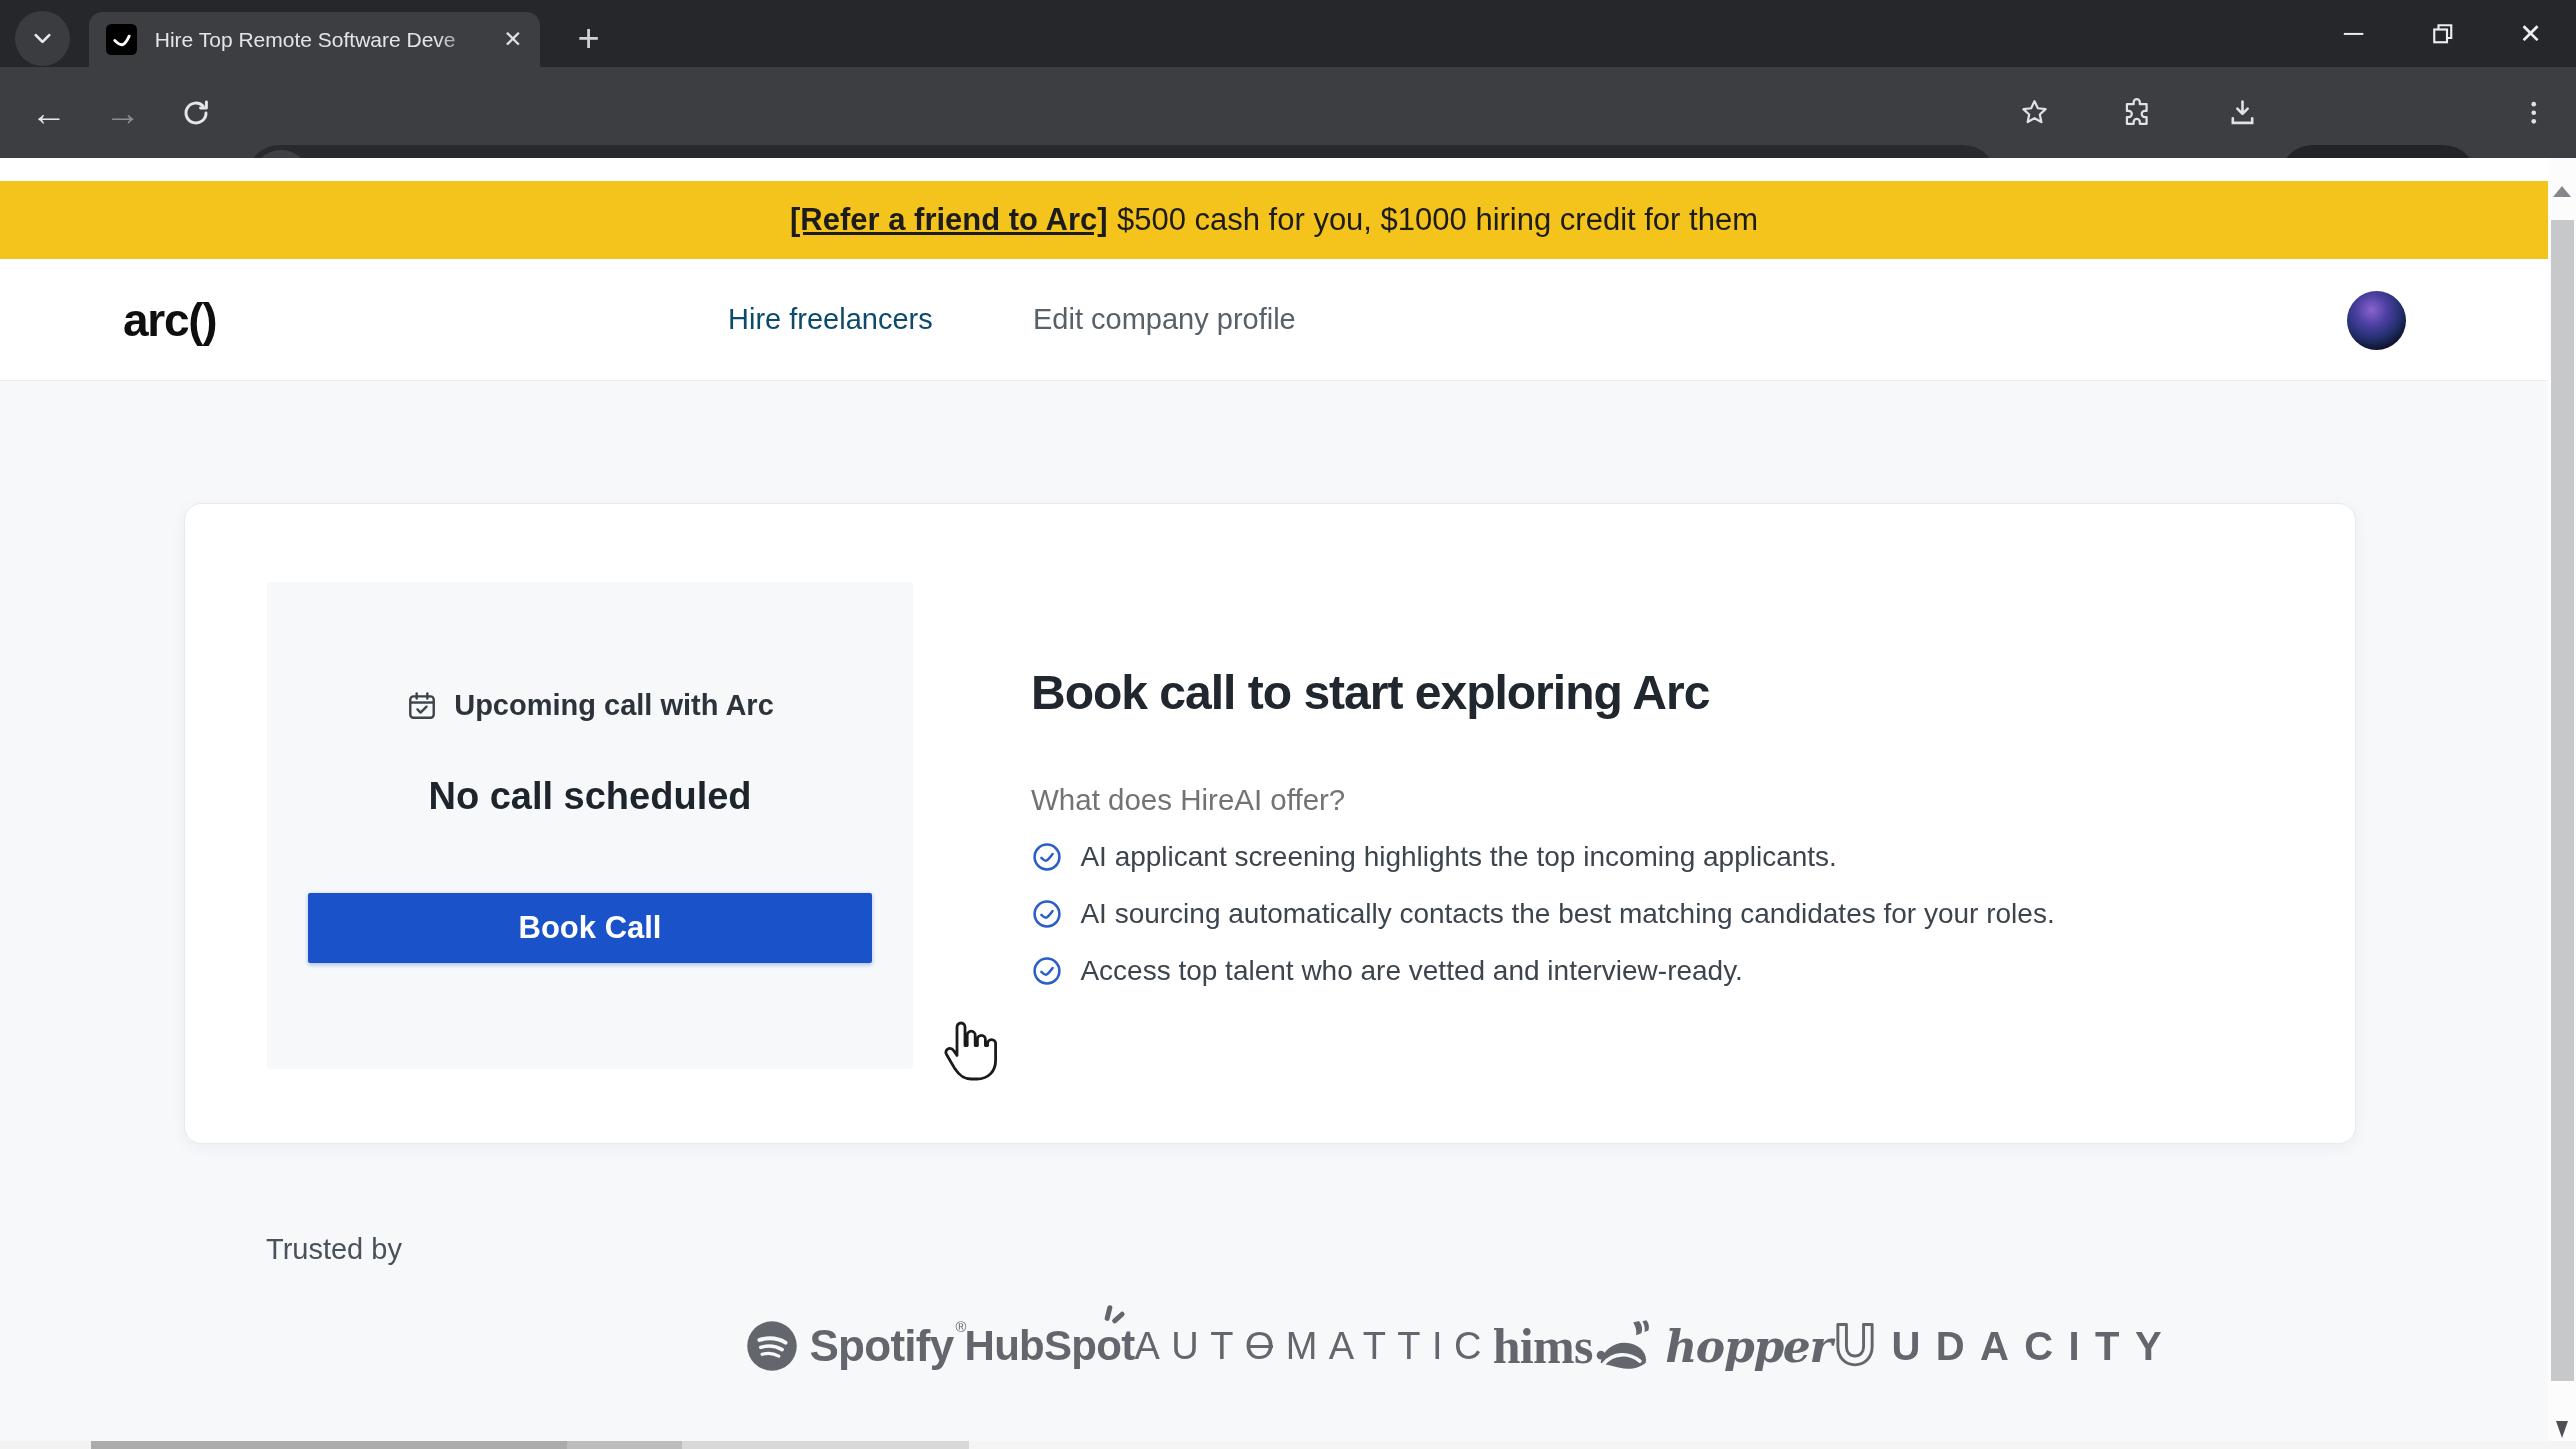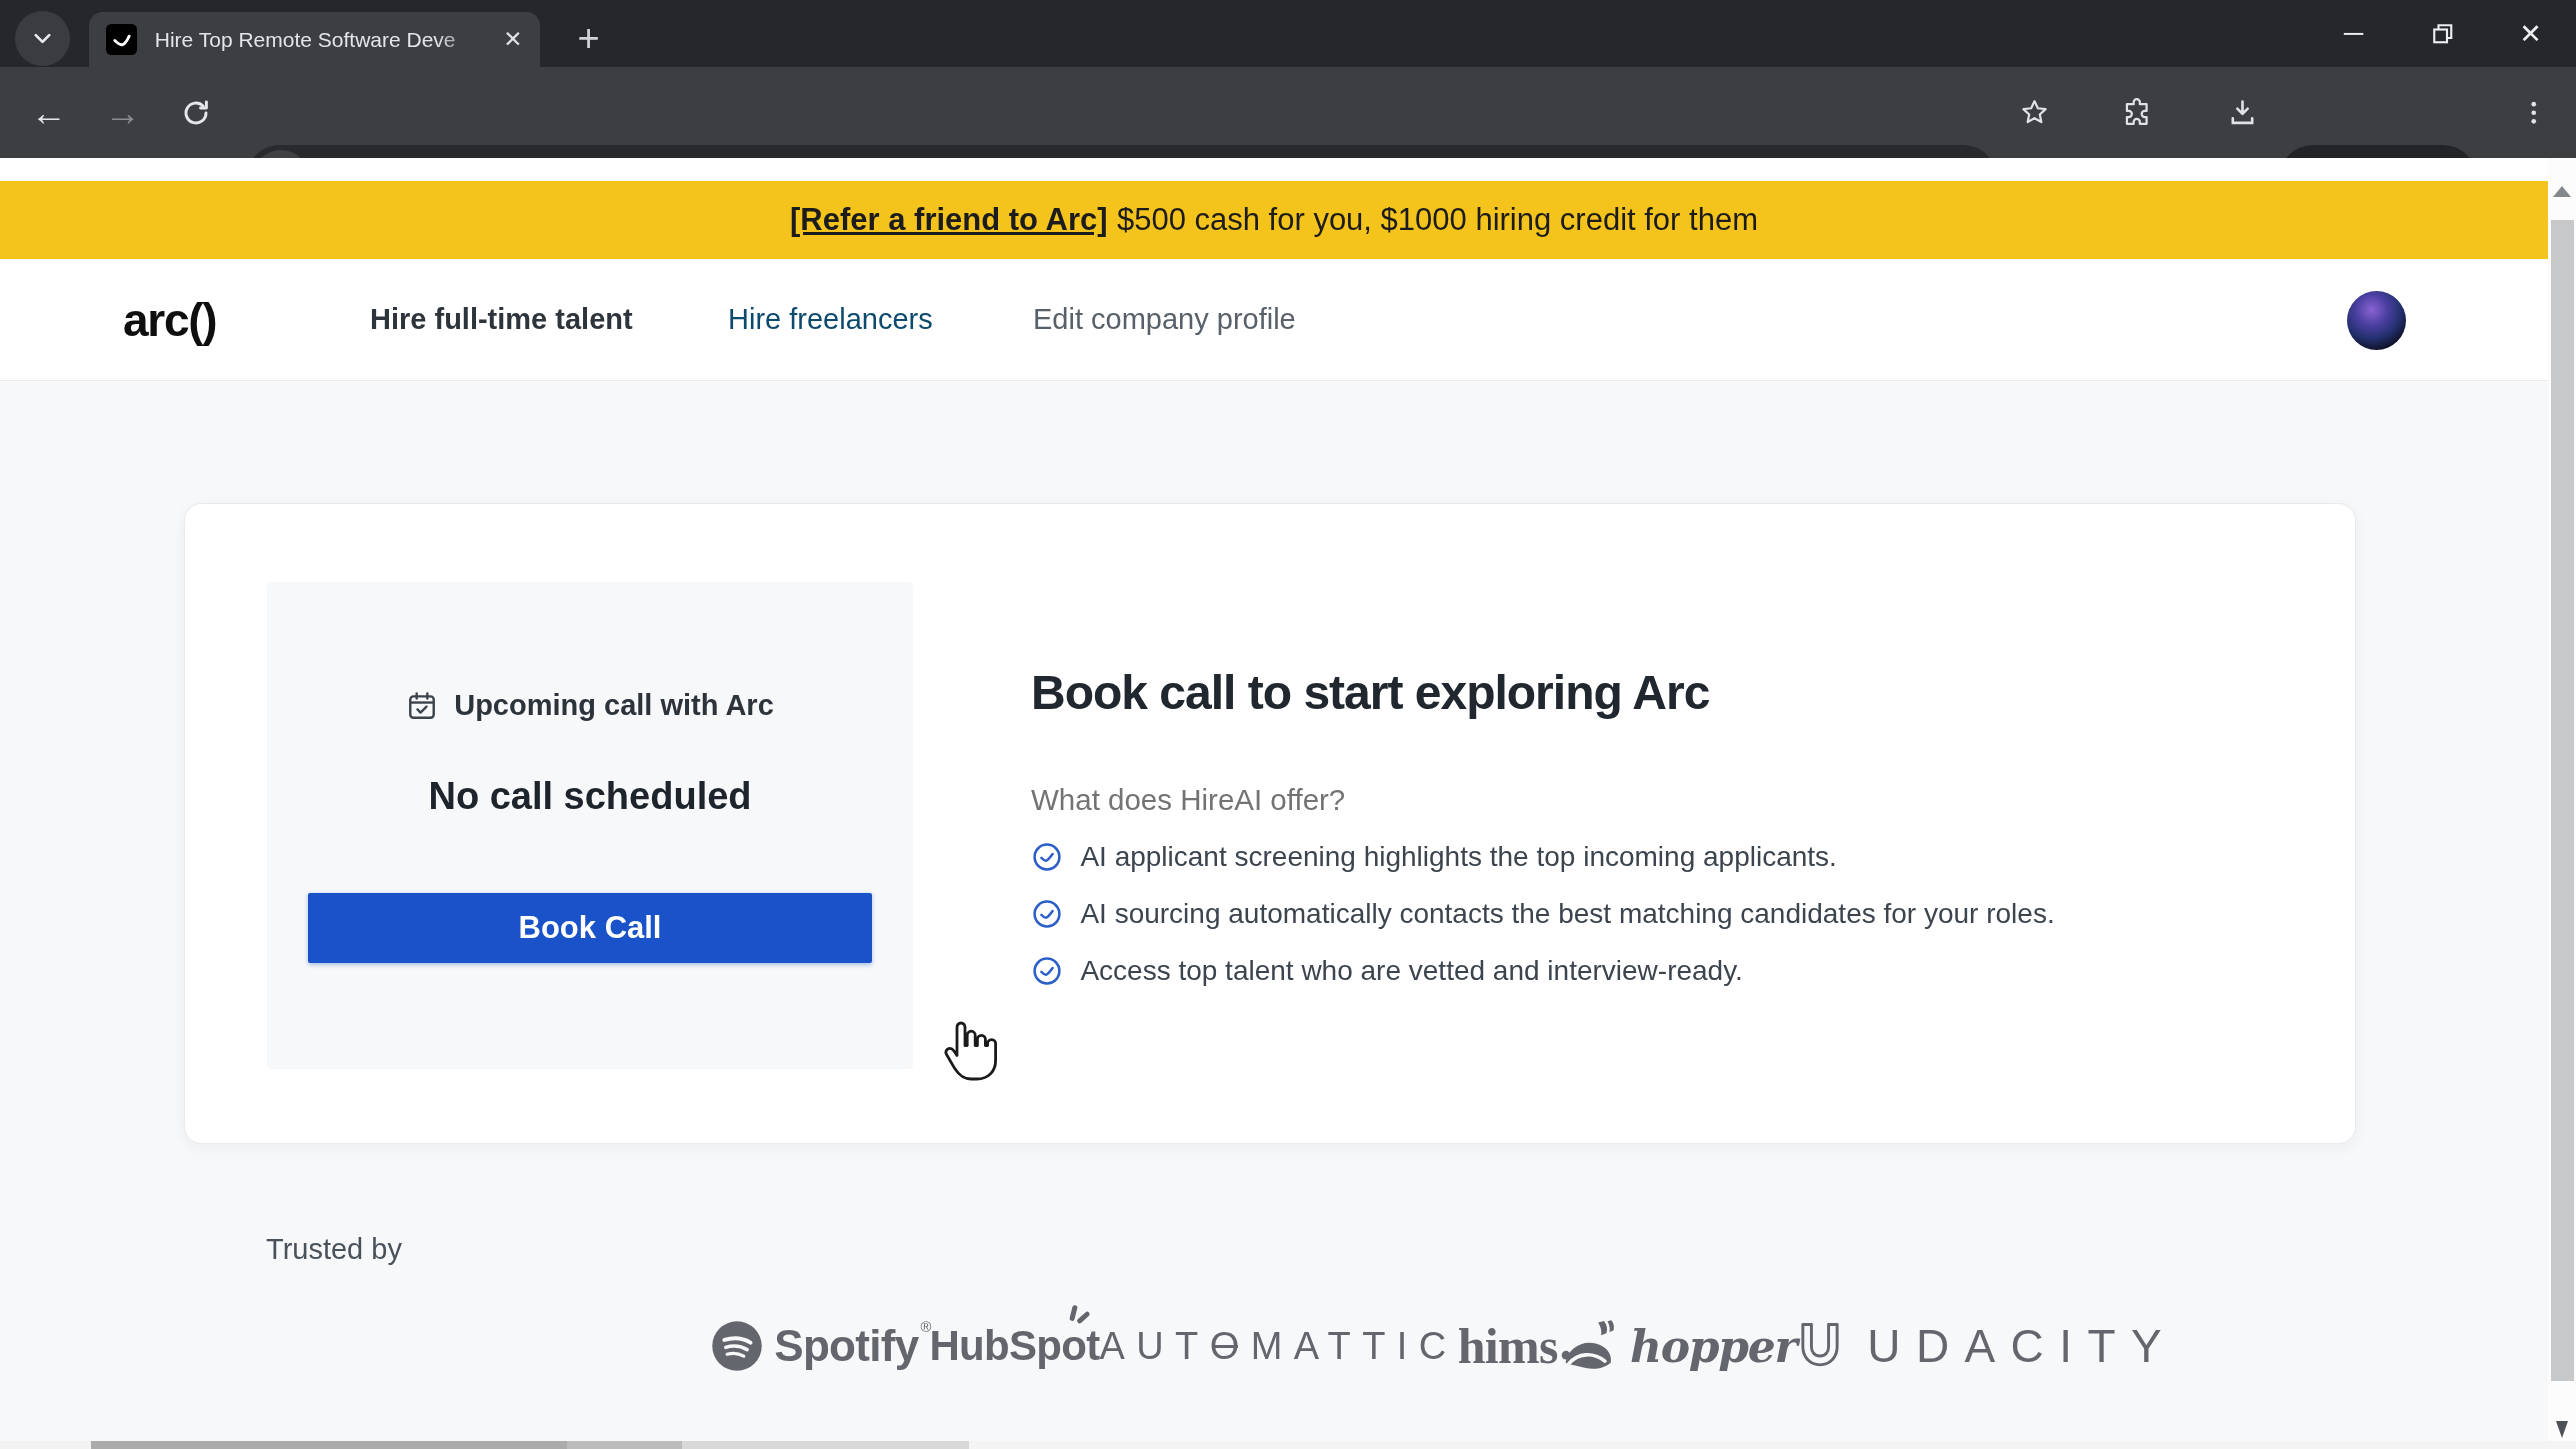--- a/index.html
+++ b/index.html
@@ -97,21 +97,21 @@
   .hubspot-text .o{position:relative;display:inline-block;}
   .hubspot-text .o::before{content:"";position:absolute;left:40%;top:-17.4px;width:4.7px;height:16px;border-radius:2.7px;
         background:#63676d;transform:rotate(14deg);}
   .hubspot-text .o::after{content:"";position:absolute;left:78%;top:-12px;width:4.7px;height:14.8px;border-radius:2.7px;
         background:#63676d;transform:rotate(48deg);}
   .automattic-text{font-size:38px;font-weight:500;letter-spacing:11.4px;}
   .automattic-text .oslash{position:relative;display:inline-block;}
   .automattic-text .oslash::after{content:"";position:absolute;left:12%;top:50%;width:58%;height:3.4px;margin-top:-1.3px;background:#63676d;}
   .hims-text{font-family:"Liberation Serif",serif;font-size:50px;font-weight:700;letter-spacing:-0.7px;}
   .hopper-text{font-family:"DejaVu Serif",serif;font-style:italic;font-size:44px;font-weight:700;letter-spacing:-1.3px;margin-left:5.4px;}
-  .udacity-text{font-size:46px;font-weight:400;letter-spacing:15.4px;margin-left:23px;}
+  .udacity-text{font-size:40px;font-weight:700;letter-spacing:15.4px;margin-left:12px;}
 
   
   #scrollbar{position:absolute;left:2548px;top:158px;width:28px;height:1291px;background:#fcfcfd;}
   .sb-up{position:absolute;left:4.7px;top:28px;width:0;height:0;border-left:9.4px solid transparent;border-right:9.4px solid transparent;border-bottom:11.4px solid #84878b;}
   .sb-thumb{position:absolute;left:2.7px;top:62px;width:23px;height:1161px;background:#c6c8ca;}
   .sb-down{position:absolute;left:8px;top:1263px;width:0;height:0;border-left:6.7px solid transparent;border-right:6.7px solid transparent;border-top:17.4px solid #4d5054;}
 
   #bottom-strip{position:absolute;left:0;top:1441px;width:2576px;height:8px;
      background:linear-gradient(90deg,#f2f2f2 0 91px,#ababab 91px 567px,#bcbcbc 567px 682px,#d8d8d8 682px 969px,#f4f4f4 969px 100%);}
 </style>
@@ -204,21 +204,20 @@
 
   <div id="white-gap"></div>
 
   <div id="banner">
     <b>[Refer a friend to Arc]</b>
     <span>$500 cash for you, $1000 hiring credit for them</span>
   </div>
 
   <div id="navbar">
     <div class="logo">arc()</div>
-    <div class="nav-item" id="nav-item-0">Hire full-time talent</div>
     <div class="nav-item" id="nav-item-1">Hire freelancers</div>
     <div class="nav-item" id="nav-item-2">Edit company profile</div>
   </div>
   <div class="avatar"></div>
 
   <div id="page-bg"></div>
 
   <div id="main-card">
 
     <div id="left-panel">

